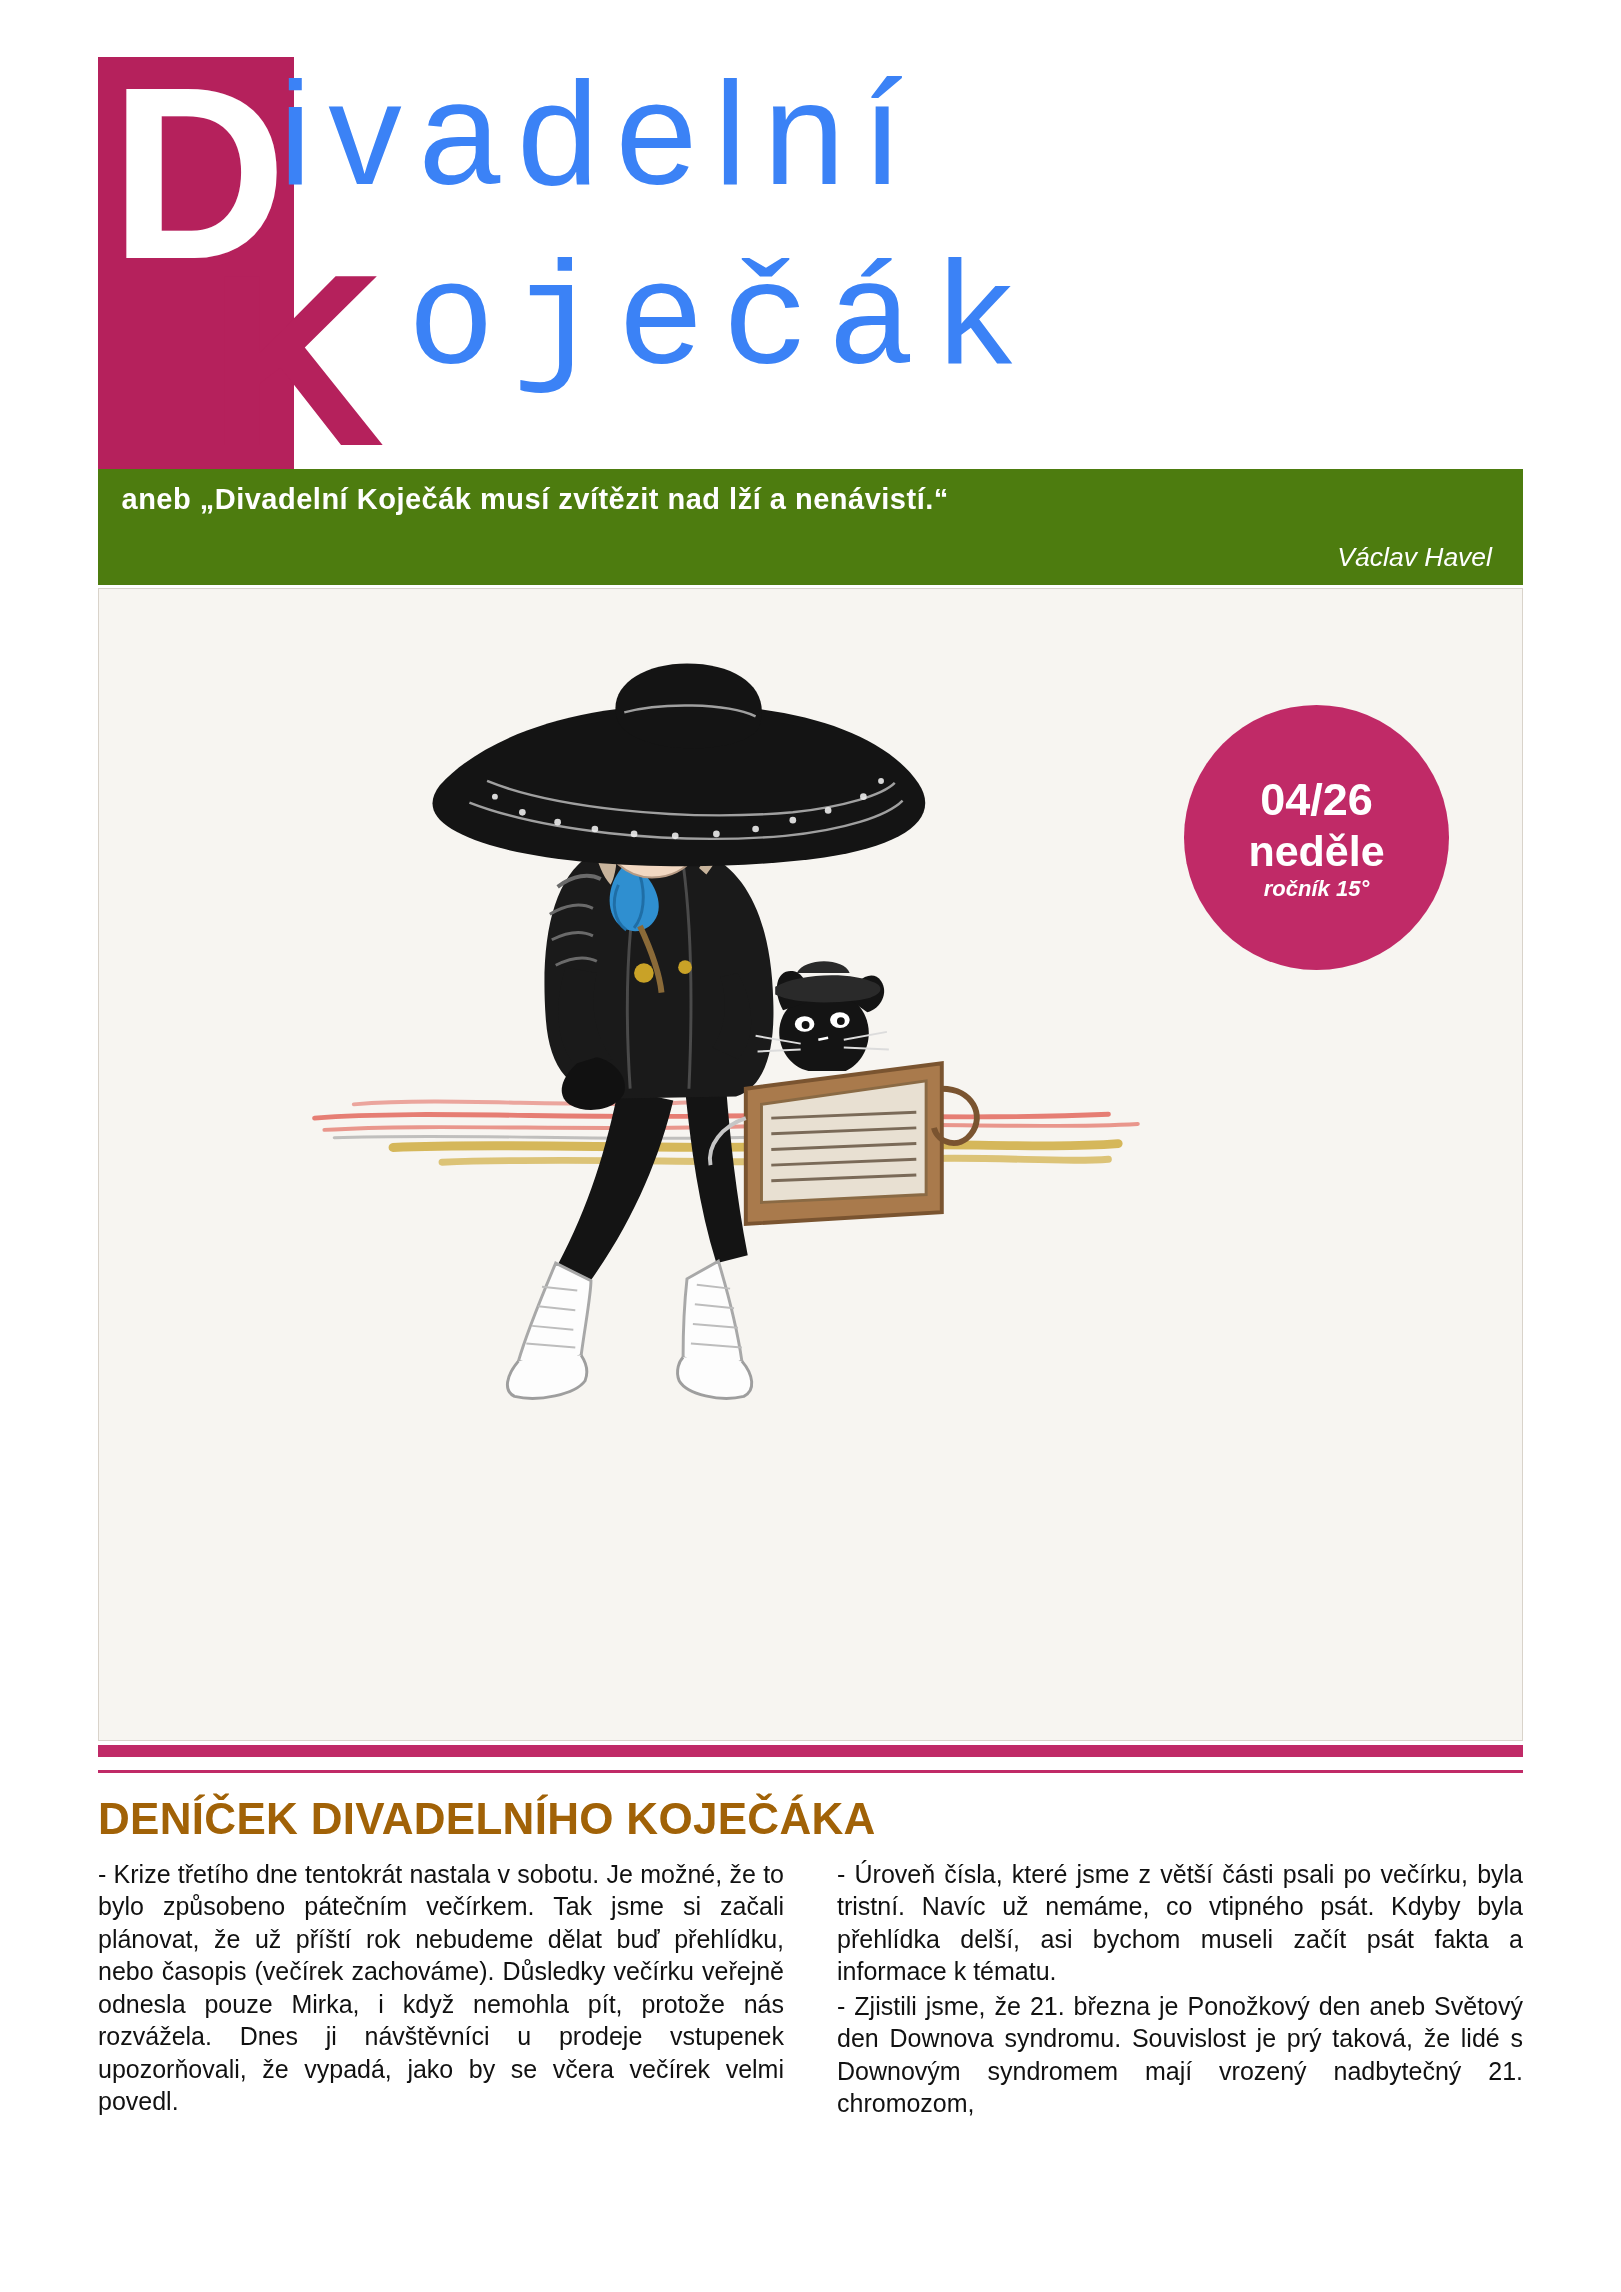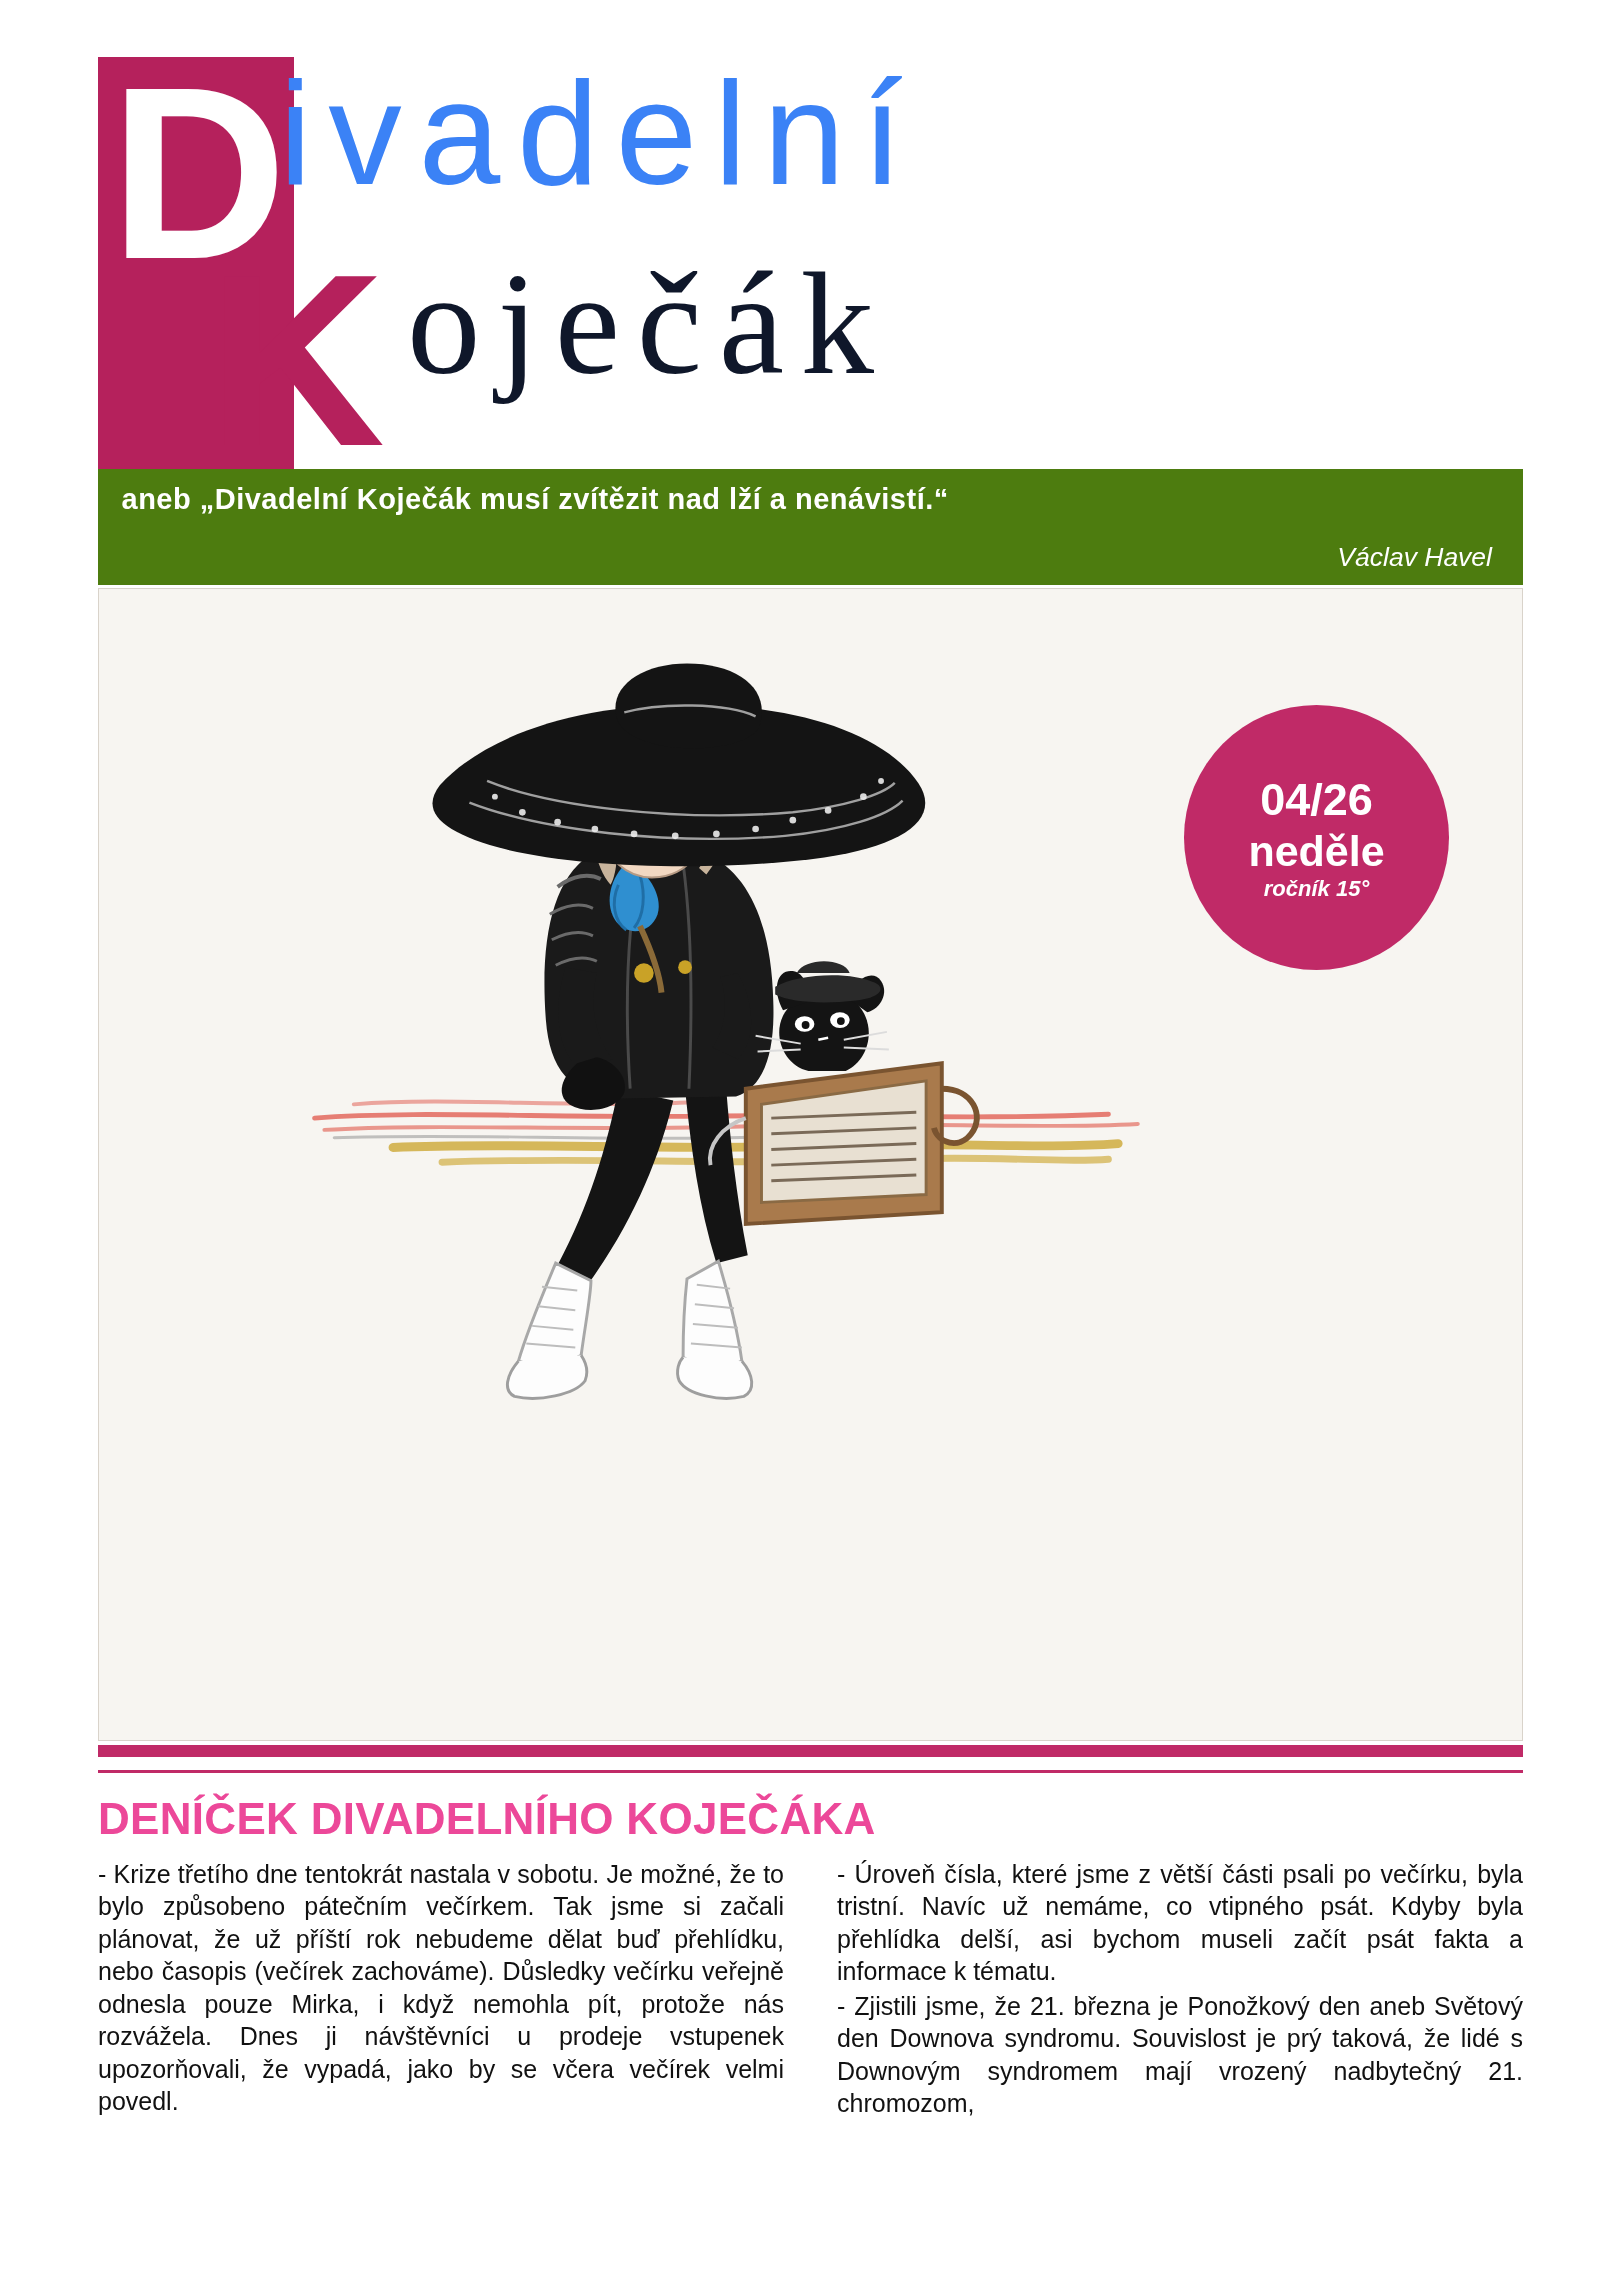--- a/index.html
+++ b/index.html
@@ -70,25 +70,25 @@
     font-weight: 300;
     letter-spacing: 16.7px;
     color: #3b82f6;
     line-height: 1.05;
     white-space: nowrap;
   }
   .word-bottom {
     position: absolute;
     left: 407px;
     top: 247px;
-    font-family: Liberation Serif, serif;
+    font-family: Liberation Mono, monospace;
     font-size: 147px;
     font-weight: 300;
     letter-spacing: 16.7px;
-    color: #0f172a;
+    color: #3b82f6;
     line-height: 1.05;
     white-space: nowrap;
   }
 
   
   .motto-bar {
     position: absolute;
     left: 98px;
     top: 469px;
     width: 1425px;
@@ -193,21 +193,21 @@
   
   .diary {
     position: absolute;
     left: 98px;
     top: 1794px;
     width: 1425px;
   }
   .diary-title {
     font-size: 44px;
     font-weight: 700;
-    color: #ec4899;
+    color: #a16207;
     margin: 0 0 13.7px 0;
     letter-spacing: 0.3px;
   }
   .cols {
     display: flex;
     gap: 53px;
   }
   .col {
     width: 691px;
   }

